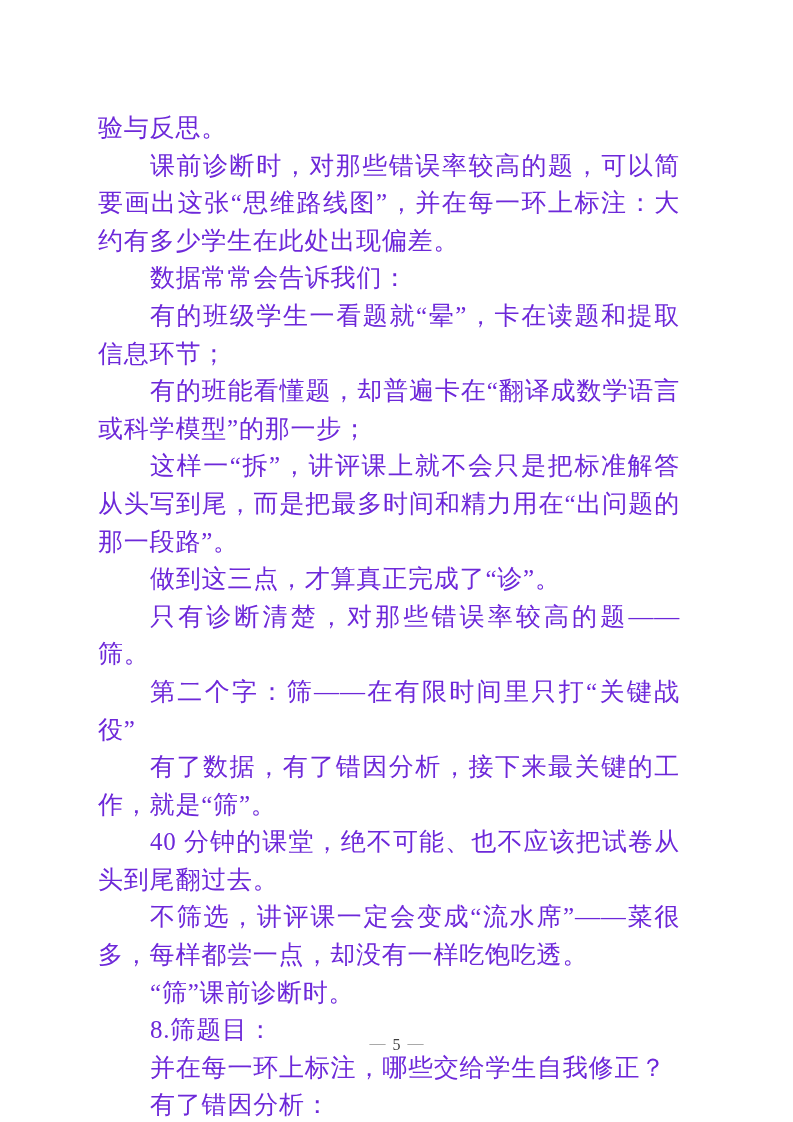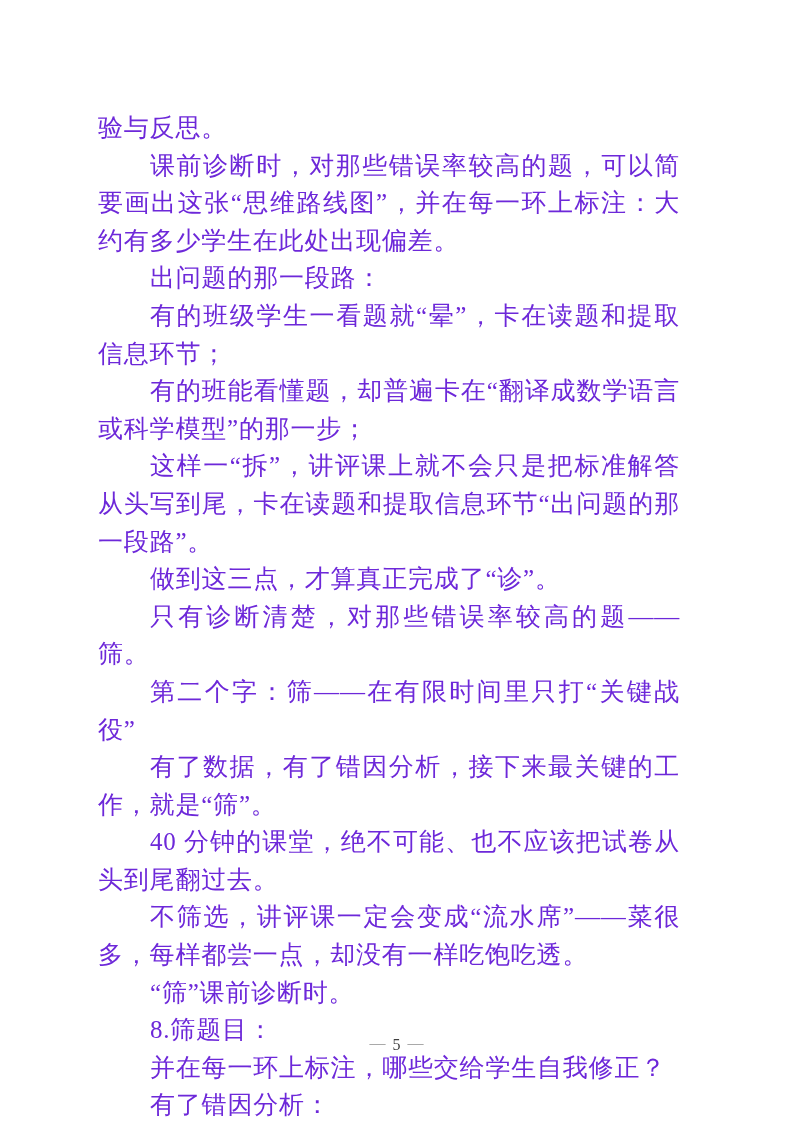--- a/index.html
+++ b/index.html
@@ -56,24 +56,24 @@
     color: #3f3f3f;
   }
 </style>
 </head>
 <body>
 
 <div class="page">
   <div class="doc-body">
       <p class="para">验与反思。</p>
       <p class="para indent">课前诊断时，对那些错误率较高的题，可以简要画出这张“思维路线图”，并在每一环上标注：大约有多少学生在此处出现偏差。</p>
-      <p class="para indent">出问题的那一段路：</p>
+      <p class="para indent">数据常常会告诉我们：</p>
       <p class="para indent">有的班级学生一看题就“晕”，卡在读题和提取信息环节；</p>
       <p class="para indent">有的班能看懂题，却普遍卡在“翻译成数学语言或科学模型”的那一步；</p>
-      <p class="para indent">这样一“拆”，讲评课上就不会只是把标准解答从头写到尾，卡在读题和提取信息环节“出问题的那一段路”。</p>
+      <p class="para indent">这样一“拆”，讲评课上就不会只是把标准解答从头写到尾，而是把最多时间和精力用在“出问题的那一段路”。</p>
       <p class="para indent">做到这三点，才算真正完成了“诊”。</p>
       <p class="para indent">只有诊断清楚，对那些错误率较高的题——筛。</p>
       <p class="para indent">第二个字：筛——在有限时间里只打“关键战役”</p>
       <p class="para indent">有了数据，有了错因分析，接下来最关键的工作，就是“筛”。</p>
       <p class="para indent">40 分钟的课堂，绝不可能、也不应该把试卷从头到尾翻过去。</p>
       <p class="para indent">不筛选，讲评课一定会变成“流水席”——菜很多，每样都尝一点，却没有一样吃饱吃透。</p>
       <p class="para indent">“筛”课前诊断时。</p>
       <p class="para indent">8.筛题目：</p>
       <p class="para indent">并在每一环上标注，哪些交给学生自我修正？</p>
       <p class="para indent">有了错因分析：</p>

